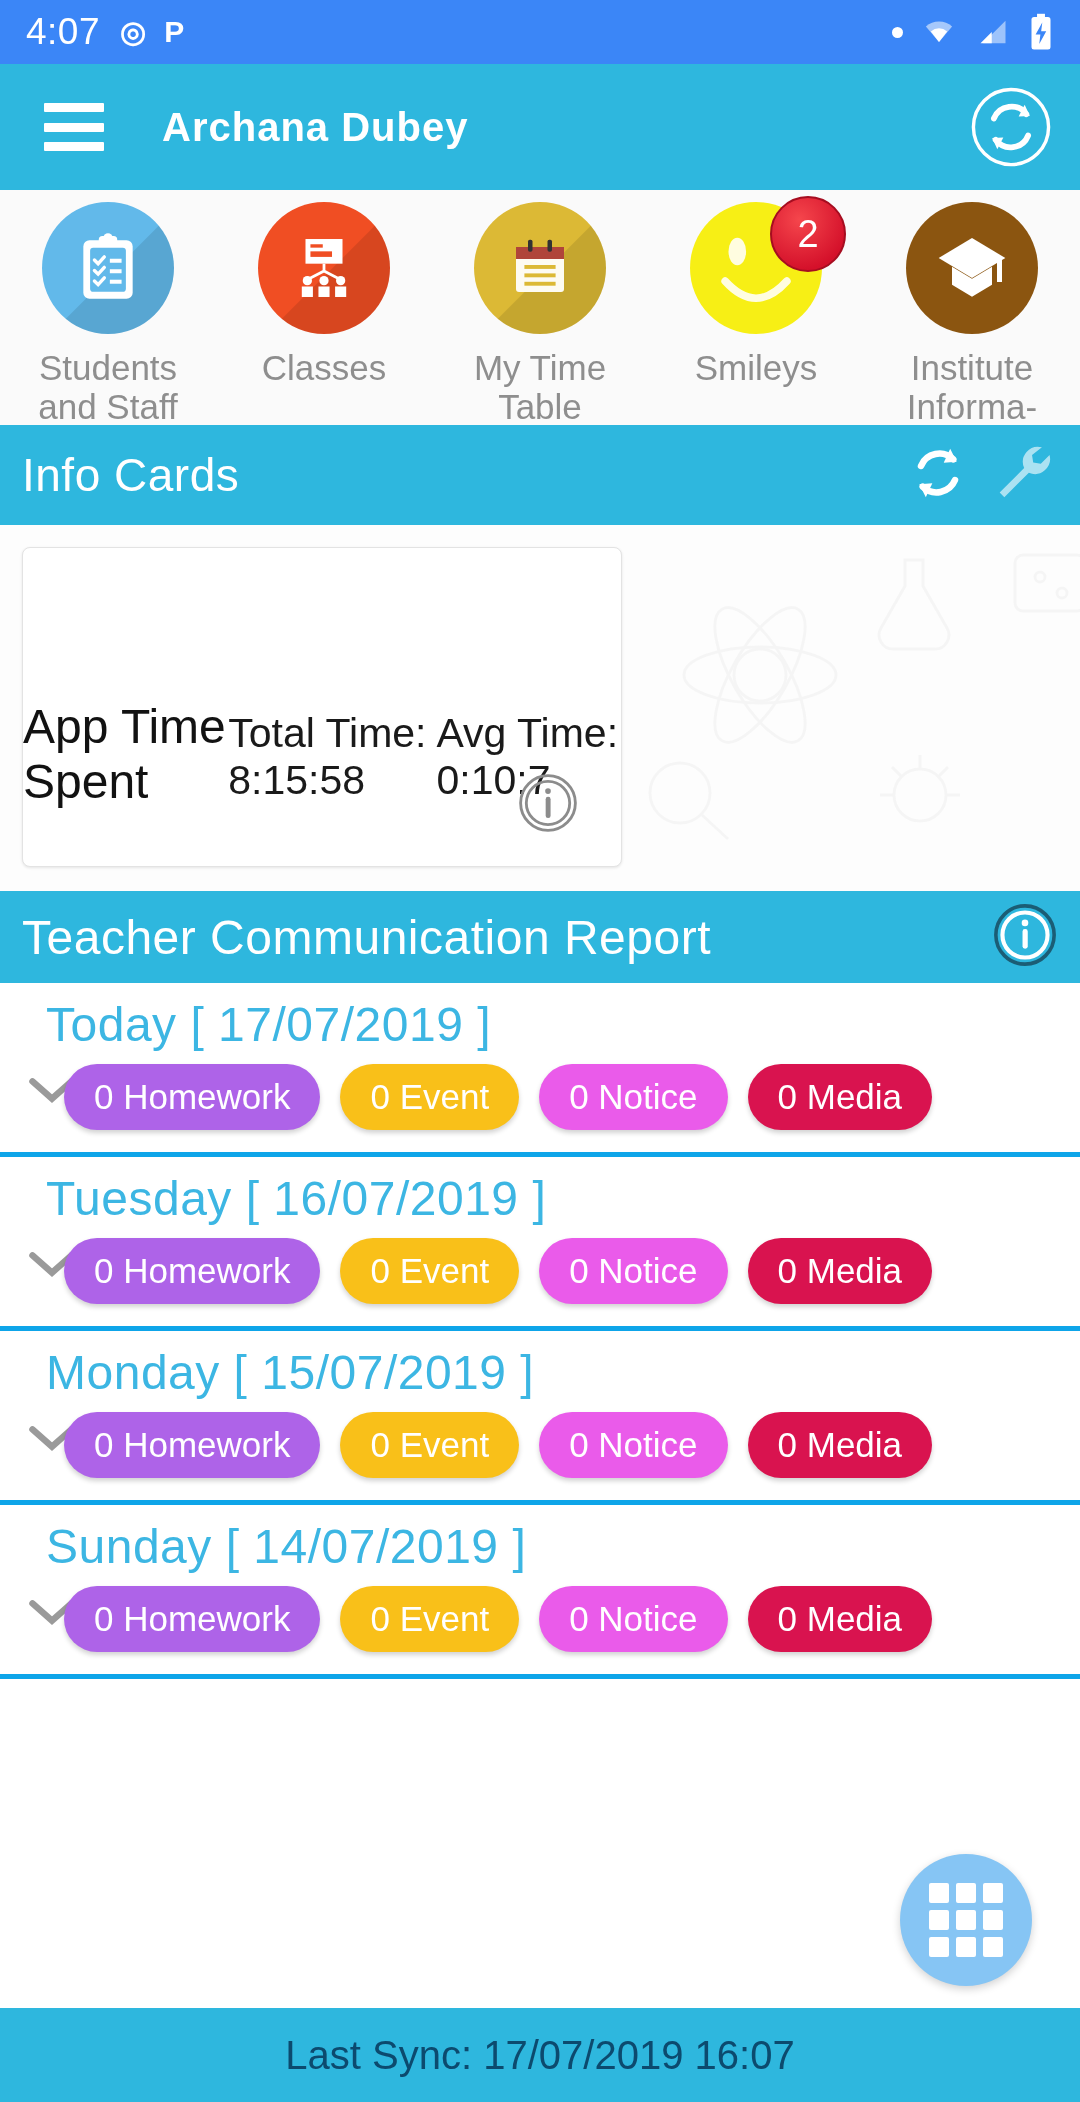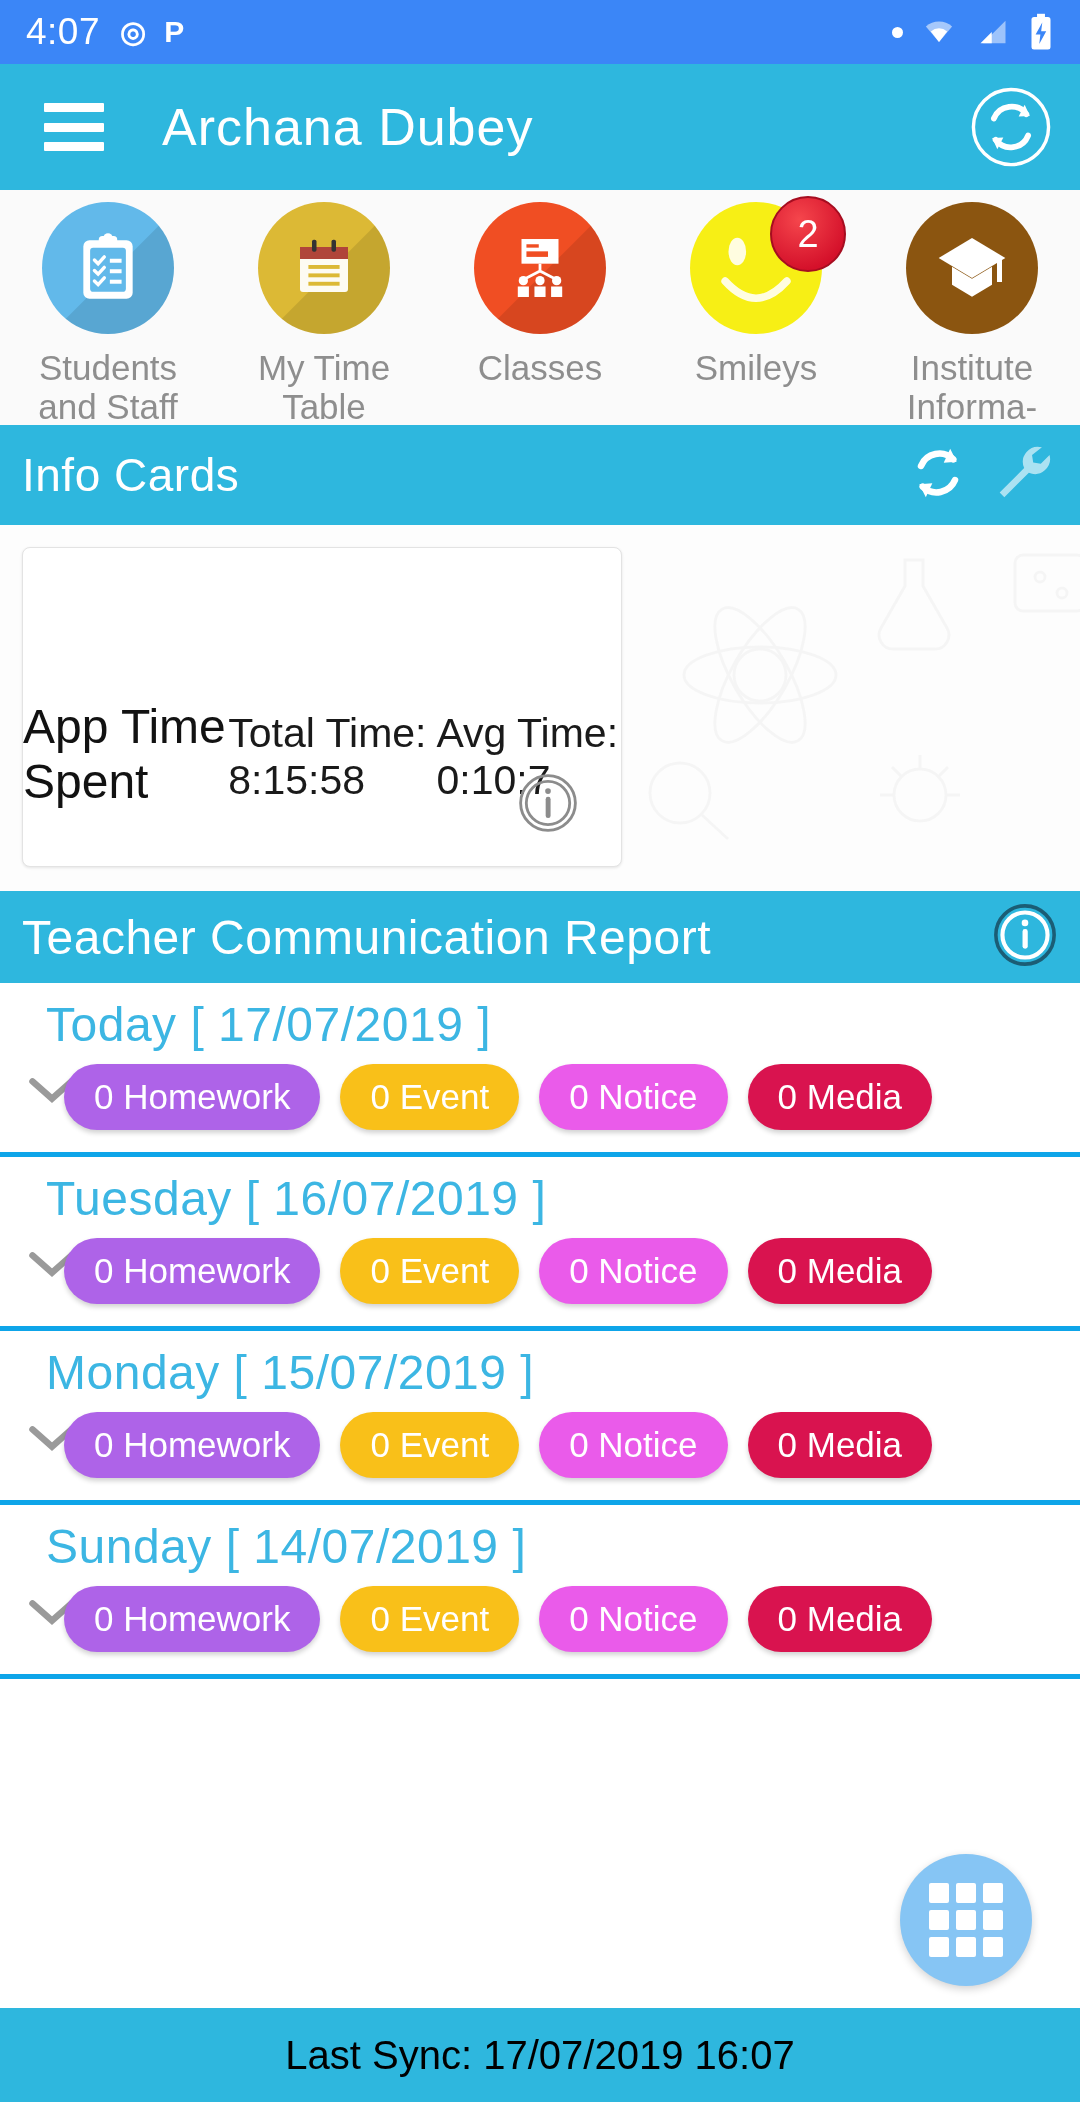--- a/index.html
+++ b/index.html
@@ -25,21 +25,21 @@
 
   
   .appbar{
     height:126px; background:#2eb7de; display:flex; align-items:center;
     padding:0 28px; position:relative; z-index:30;
   }
   .hamburger{ width:60px; height:48px; display:flex; flex-direction:column;
     justify-content:space-between; margin-left:16px; cursor:pointer; }
   .hamburger span{ display:block; height:9px; background:#fff; border-radius:1px; }
   .appbar-title{
-    color:#fff; font-size:52px; font-weight:400; margin-left:58px;
+    color:#fff; font-size:40px; font-weight:700; margin-left:58px;
     letter-spacing:1px; white-space:nowrap;
   }
   .appbar-refresh{ margin-left:auto; width:82px; height:82px; }
 
   
   .quickrow{
     height:235px; background:#fafafa; position:relative; z-index:20;
     display:flex; align-items:flex-start; padding-top:12px;
   }
   .quick-item{
@@ -132,21 +132,21 @@
   .grid-icon{ display:grid; grid-template-columns:repeat(3,20px);
     grid-template-rows:repeat(3,20px); gap:7px; }
   .grid-icon i{ display:block; background:#fff; border-radius:2px; }
 
   
   .syncbar{
     position:absolute; left:0; bottom:0; width:100%; height:94px;
     background:#2eb7de; display:flex; align-items:center; justify-content:center;
     z-index:50;
   }
-  .syncbar span{ color:#000000; font-size:40px; font-weight:400; }
+  .syncbar span{ color:#0c4a6e; font-size:40px; font-weight:400; }
 </style>
 </head>
 <body>
 
 <div class="statusbar">
   <div class="sb-time">4:07</div>
   <div class="sb-left-icons">
     <span class="sb-glyph">◎</span>
     <span class="sb-glyph">P</span>
   </div>
@@ -204,57 +204,57 @@
         <rect x="12.6" y="15.8" width="3.8" height="1.3" fill="#fff"></rect>
       </svg>
     </div>
     <div class="quick-label">
       <div>Students</div>
       <div>and Staff</div>
     </div>
   </div>
 
   <div class="quick-item">
-    <div class="quick-circle" style="background:#dcb935">
-      <div class="shadow"></div>
-      <svg width="72" height="72" viewBox="0 0 24 24" style="position:relative">
-        <rect x="4" y="5" width="16" height="15" rx="1" fill="#fdfbf2"></rect>
-        <rect x="4" y="5" width="16" height="4" fill="#b0453a"></rect>
-        <rect x="8" y="2.6" width="1.5" height="4" rx=".6" fill="#333"></rect>
-        <rect x="14.5" y="2.6" width="1.5" height="4" rx=".6" fill="#333"></rect>
-        <rect x="6.8" y="11" width="10.4" height="1.3" fill="#dcb935"></rect>
-        <rect x="6.8" y="13.8" width="10.4" height="1.3" fill="#dcb935"></rect>
-        <rect x="6.8" y="16.6" width="10.4" height="1.3" fill="#dcb935"></rect>
-      </svg>
-    </div>
-    <div class="quick-label">
-      <div>My Time</div>
-      <div>Table</div>
-    </div>
-  </div>
-
-  <div class="quick-item">
     <div class="quick-circle" style="background:#f04e23">
       <div class="shadow"></div>
       <svg width="74" height="74" viewBox="0 0 24 24" style="position:relative">
         <rect x="6" y="2.6" width="12" height="8" fill="#fff"></rect>
         <rect x="7.6" y="4.3" width="4" height="1.1" fill="#f04e23"></rect>
         <rect x="7.6" y="6.6" width="7" height="1.8" fill="#f04e23"></rect>
         <path d="M12 10.6 L12 13 M12 13 L7 15.6 M12 13 L17 15.6" stroke="#fff" stroke-width="0.9" fill="none"></path>
         <circle cx="6.6" cy="16.1" r="1.5" fill="#fff"></circle>
           <rect x="4.8" y="18" width="3.6" height="3.4" fill="#fff"></rect>
         <circle cx="12" cy="16.1" r="1.5" fill="#fff"></circle>
           <rect x="10.2" y="18" width="3.6" height="3.4" fill="#fff"></rect>
         <circle cx="17.4" cy="16.1" r="1.5" fill="#fff"></circle>
           <rect x="15.6" y="18" width="3.6" height="3.4" fill="#fff"></rect>
       </svg>
     </div>
     <div class="quick-label">
       <div>Classes</div>
       <div></div>
+    </div>
+  </div>
+
+  <div class="quick-item">
+    <div class="quick-circle" style="background:#dcb935">
+      <div class="shadow"></div>
+      <svg width="72" height="72" viewBox="0 0 24 24" style="position:relative">
+        <rect x="4" y="5" width="16" height="15" rx="1" fill="#fdfbf2"></rect>
+        <rect x="4" y="5" width="16" height="4" fill="#b0453a"></rect>
+        <rect x="8" y="2.6" width="1.5" height="4" rx=".6" fill="#333"></rect>
+        <rect x="14.5" y="2.6" width="1.5" height="4" rx=".6" fill="#333"></rect>
+        <rect x="6.8" y="11" width="10.4" height="1.3" fill="#dcb935"></rect>
+        <rect x="6.8" y="13.8" width="10.4" height="1.3" fill="#dcb935"></rect>
+        <rect x="6.8" y="16.6" width="10.4" height="1.3" fill="#dcb935"></rect>
+      </svg>
+    </div>
+    <div class="quick-label">
+      <div>My Time</div>
+      <div>Table</div>
     </div>
   </div>
 
   <div class="quick-item">
     <div class="quick-circle" style="background:#f7ef15">
       <svg width="132" height="132" viewBox="0 0 24 24" style="position:relative">
         <ellipse cx="8.6" cy="9" rx="1.6" ry="2.5" fill="#fffde0"></ellipse>
         <path d="M6.4 14.4 q5.6 6.2 11.2 0" stroke="#fffde0" stroke-width="1.4" fill="none" stroke-linecap="round"></path>
       </svg>
     </div>

